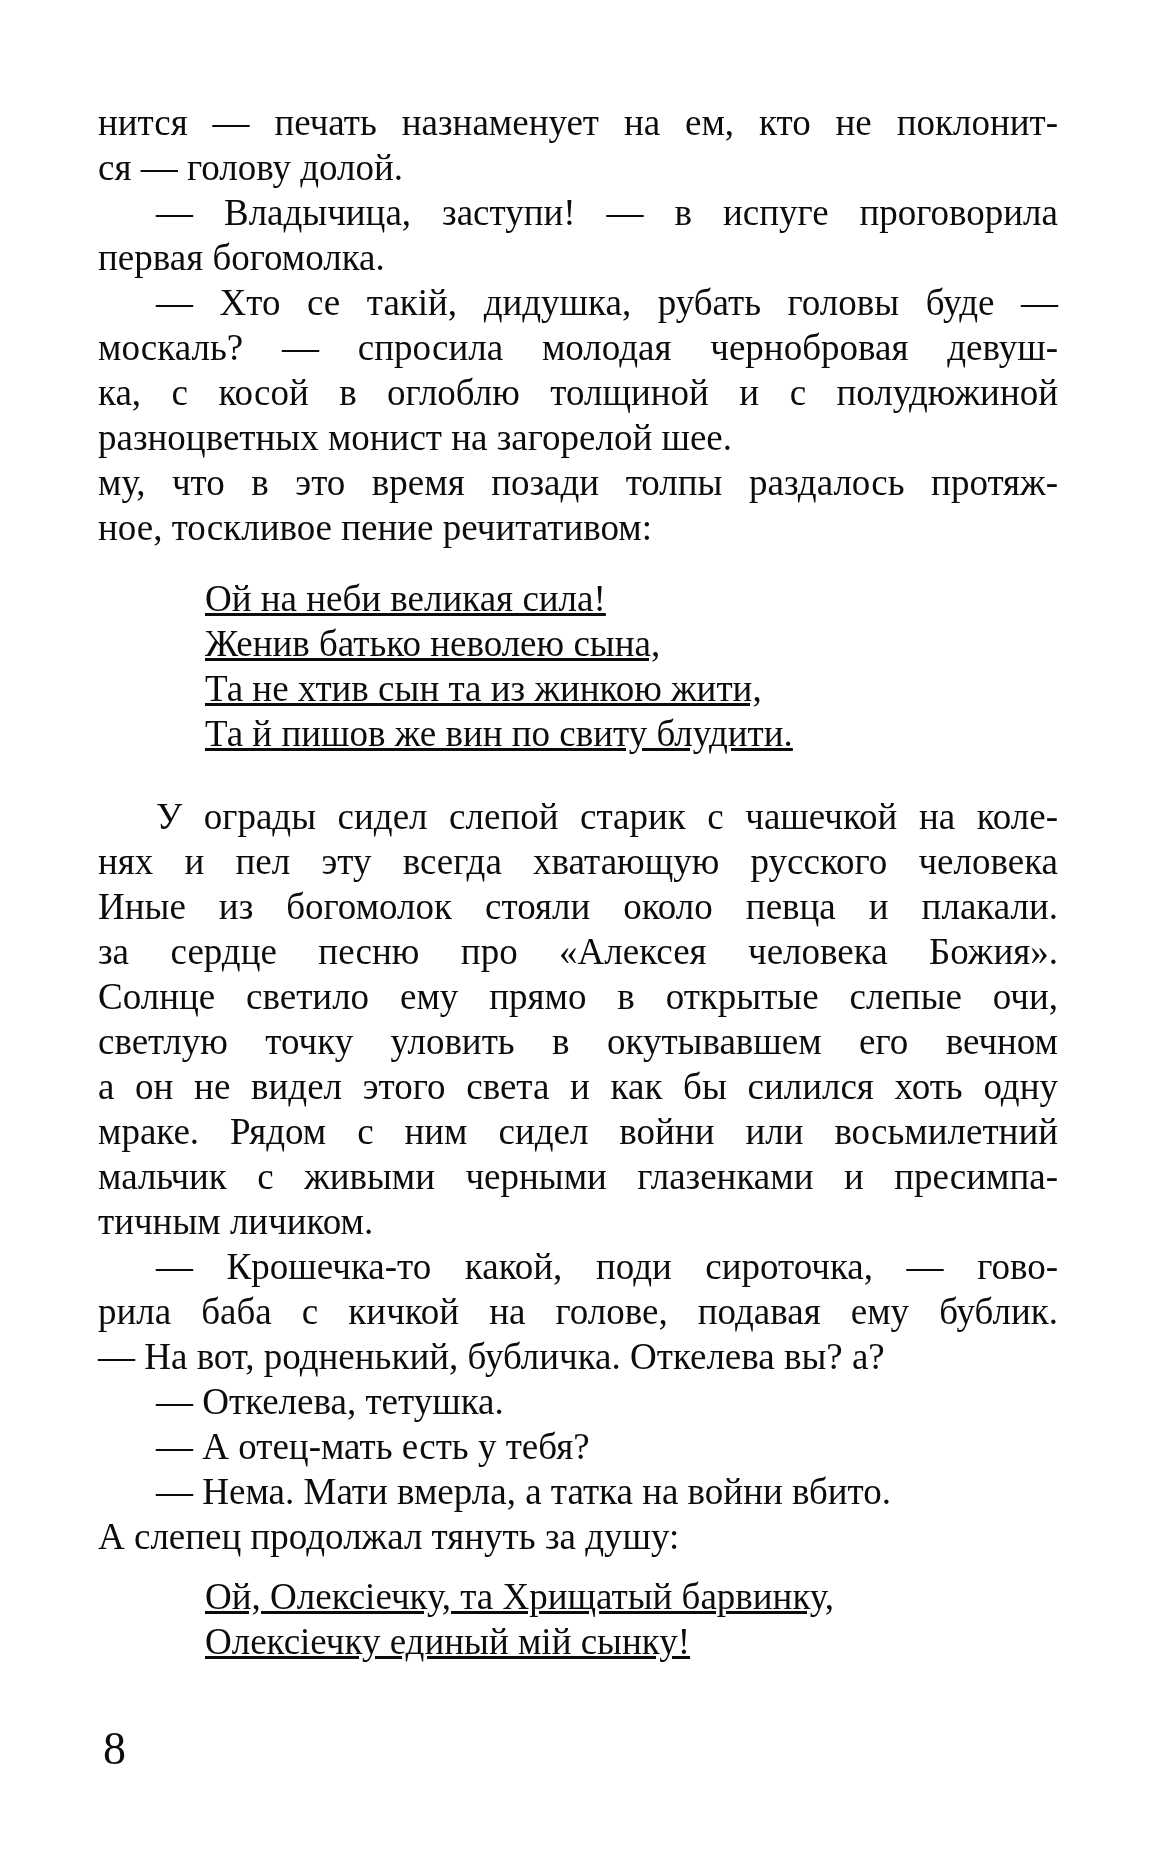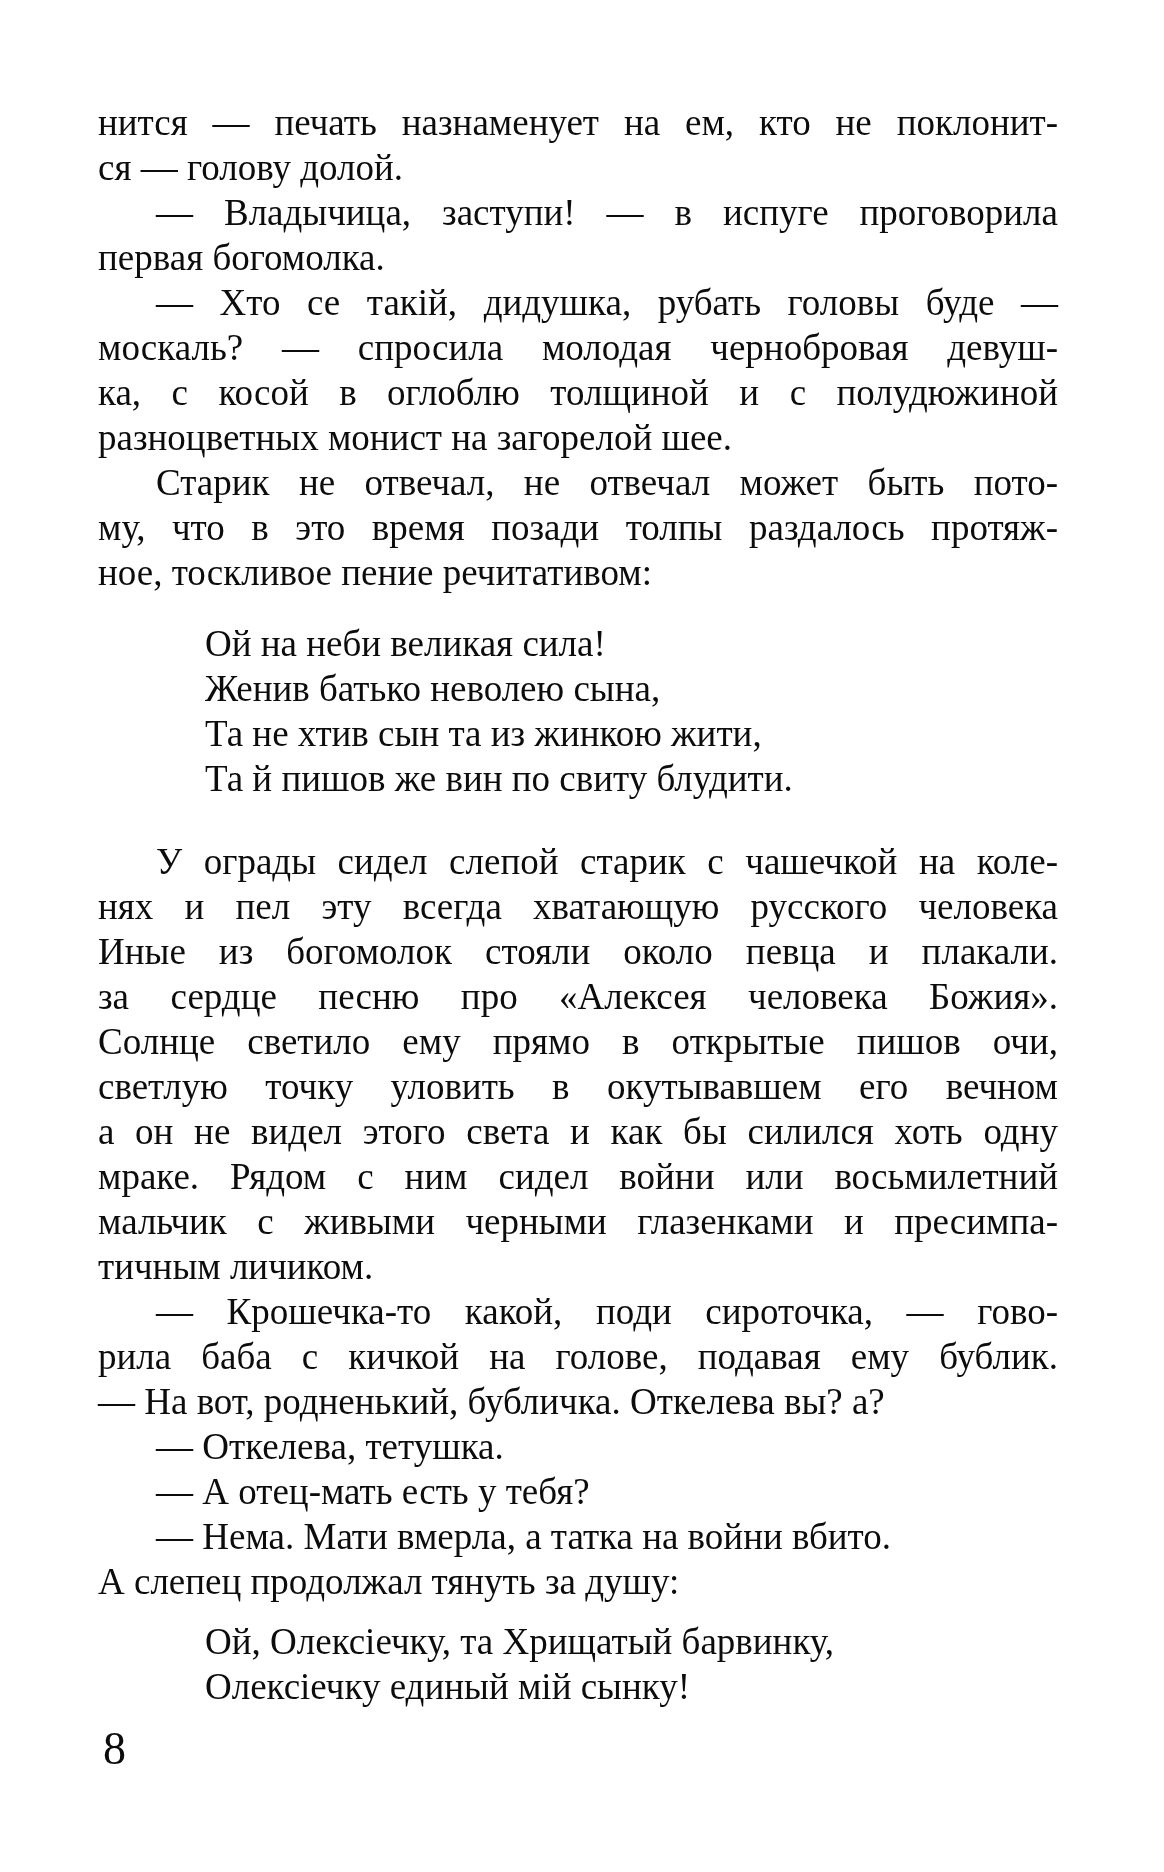--- a/index.html
+++ b/index.html
@@ -33,20 +33,21 @@
     text-align-last: justify;
     text-justify: inter-word;
   }
   
   .ind {
     text-indent: 58px;
   }
   
   .verse .line {
     padding-left: 107px;
+    text-decoration: underline;
   }
   .verse-1 {
     margin-top: 26px;
     margin-bottom: 38px;
   }
   .verse-2 {
     margin-top: 15px;
   }
   .pagenum {
     position: absolute;
@@ -65,38 +66,37 @@
 
     <div class="para">
       <div class="line full">нится — печать назнаменует на ем, кто не поклонит-</div>
       <div class="line">ся — голову долой.</div>
       <div class="line full ind">— Владычица, заступи! — в испуге проговорила</div>
       <div class="line">первая богомолка.</div>
       <div class="line full ind">— Хто се такій, дидушка, рубать головы буде —</div>
       <div class="line full">москаль? — спросила молодая чернобровая девуш-</div>
       <div class="line full">ка, с косой в оглоблю толщиной и с полудюжиной</div>
       <div class="line">разноцветных монист на загорелой шее.</div>
-      <div class="line full ind">Старик не отвечал, не отвечал может быть пото-</div>
       <div class="line full">му, что в это время позади толпы раздалось протяж-</div>
       <div class="line">ное, тоскливое пение речитативом:</div>
     </div>
 
     <div class="verse verse-1">
       <div class="line">Ой на неби великая сила!</div>
       <div class="line">Женив батько неволею сына,</div>
       <div class="line">Та не хтив сын та из жинкою жити,</div>
       <div class="line">Та й пишов же вин по свиту блудити.</div>
     </div>
 
     <div class="para">
       <div class="line full ind">У ограды сидел слепой старик с чашечкой на коле-</div>
       <div class="line full">нях и пел эту всегда хватающую русского человека</div>
       <div class="line full">Иные из богомолок стояли около певца и плакали.</div>
       <div class="line full">за сердце песню про «Алексея человека Божия».</div>
-      <div class="line full">Солнце светило ему прямо в открытые пишов очи,</div>
+      <div class="line full">Солнце светило ему прямо в открытые слепые очи,</div>
       <div class="line full">светлую точку уловить в окутывавшем его вечном</div>
       <div class="line full">а он не видел этого света и как бы силился хоть одну</div>
       <div class="line full">мраке. Рядом с ним сидел войни или восьмилетний</div>
       <div class="line full">мальчик с живыми черными глазенками и пресимпа-</div>
       <div class="line">тичным личиком.</div>
     </div>
 
     <div class="para">
       <div class="line full ind">— Крошечка-то какой, поди сироточка, — гово-</div>
       <div class="line full">рила баба с кичкой на голове, подавая ему бублик.</div>

